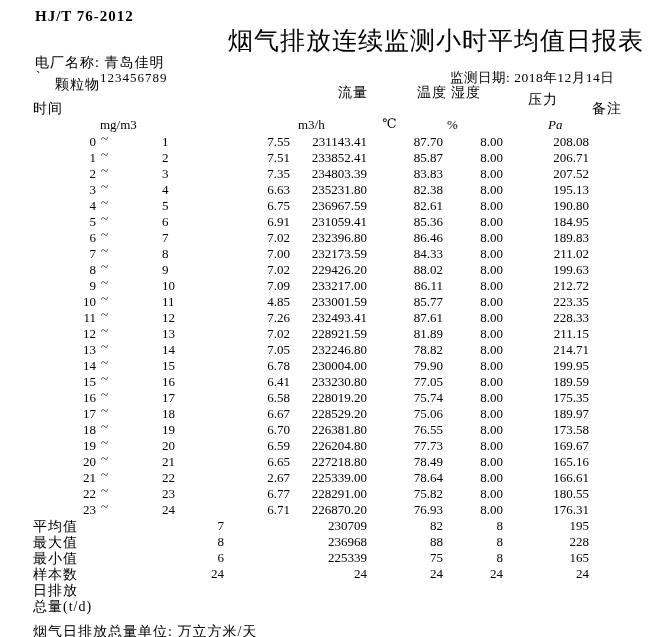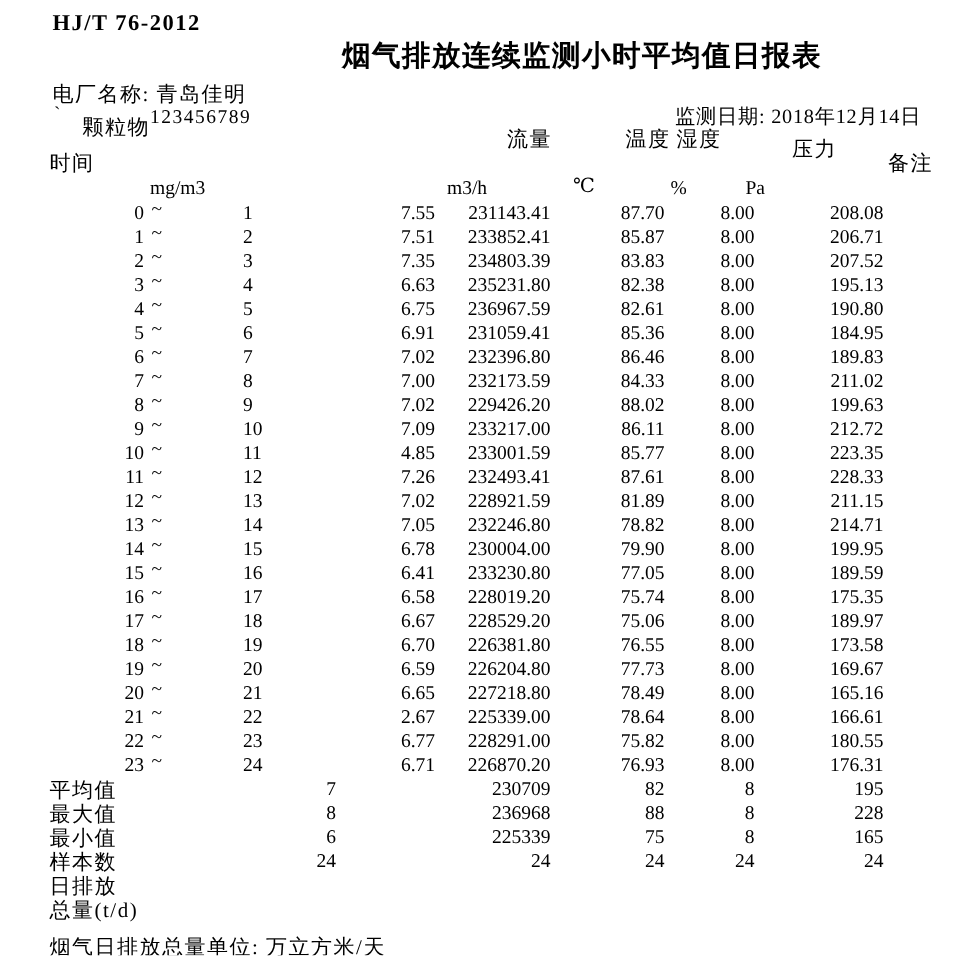--- a/index.html
+++ b/index.html
@@ -5,21 +5,21 @@
   html,body { margin:0; padding:0; background:#ffffff; }
   .page {
     position:relative; width:650px; height:637px; background:#ffffff;
     font-family:"Liberation Serif","DejaVu Serif",serif; color:#000;
     overflow:hidden;
     padding-left:15px;
   }
   .abs { position:absolute; white-space:nowrap; }
   .cjk  { font-size:14px; letter-spacing:1px; }
   .num  { font-size:13px; }
-  .title { font-size:19px; font-weight:bold; letter-spacing:1px; }
+  .title { font-size:25px; font-weight:normal; letter-spacing:1px; }
   .std   { font-size:15px; font-weight:bold; letter-spacing:1px; }
   .row { position:absolute; left:0; width:650px; height:16px; }
   .row span { position:absolute; white-space:nowrap; font-size:13px; }
   .row .lbl { font-size:14px; letter-spacing:1px; left:33px; }
   .c-hs    { right:554px; }  
   .tilde   { left:101px; top:-3px; font-size:12px; }
   .c-he    { left:162px; }   
   .c-pm    { right:360px; }  
   .c-pm-s  { right:426px; }  
   .c-flow  { right:283px; }  
@@ -49,21 +49,21 @@
   <div class="abs cjk" style="left:451px; top:84px;">湿度</div>
   <div class="abs cjk" style="left:528px; top:91px;">压力</div>
 
   <div class="abs cjk" style="left:33px;  top:100px;">时间</div>
   <div class="abs cjk" style="left:592px; top:100px;">备注</div>
 
   <div class="abs num" style="left:100px; top:117px;">mg/m3</div>
   <div class="abs num" style="left:298px; top:117px;">m3/h</div>
   <div class="abs num" style="left:382px; top:116px;">℃</div>
   <div class="abs num" style="left:447px; top:117px;">%</div>
-  <div class="abs num" style="left:497px; top:117px;">Pa</div>
+  <div class="abs num" style="left:548px; top:117px;font-style:italic;">Pa</div>
 
   <div id="rows">
       <div class="row" style="top: 134px;">
         <span class="c-hs">0</span>
         <span class="tilde">~</span>
         <span class="c-he">1</span>
         <span class="c-pm">7.55</span>
         <span class="c-flow">231143.41</span>
         <span class="c-temp">87.70</span>
         <span class="c-hum">8.00</span>

